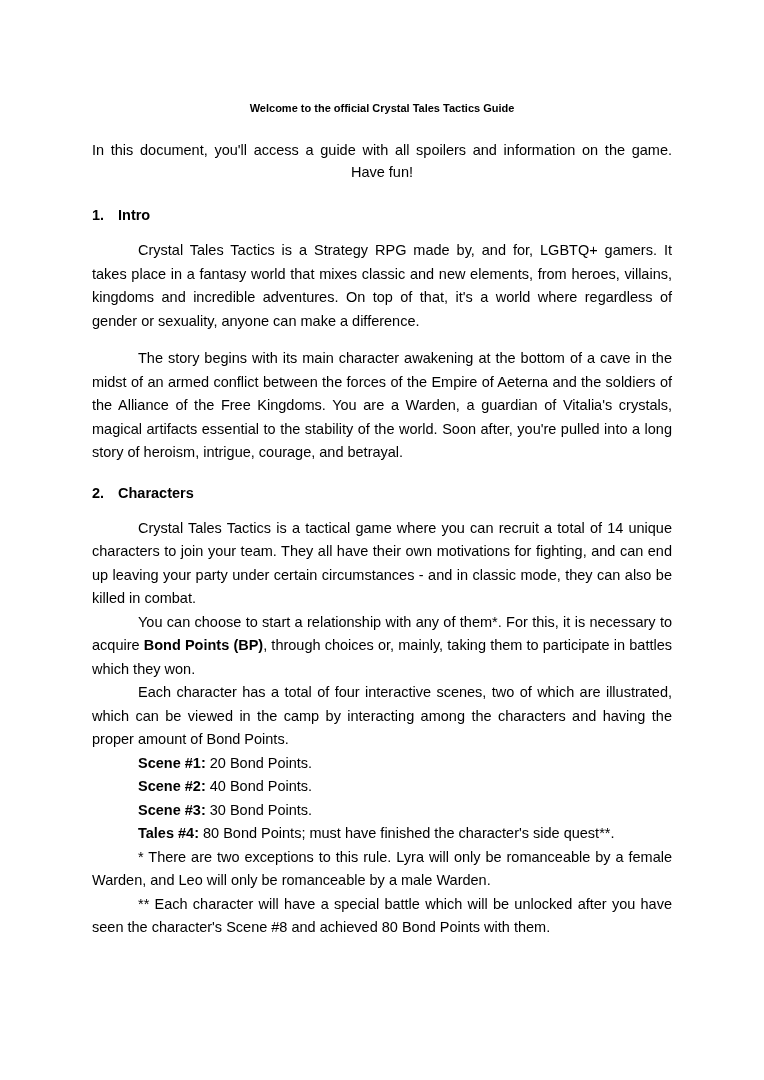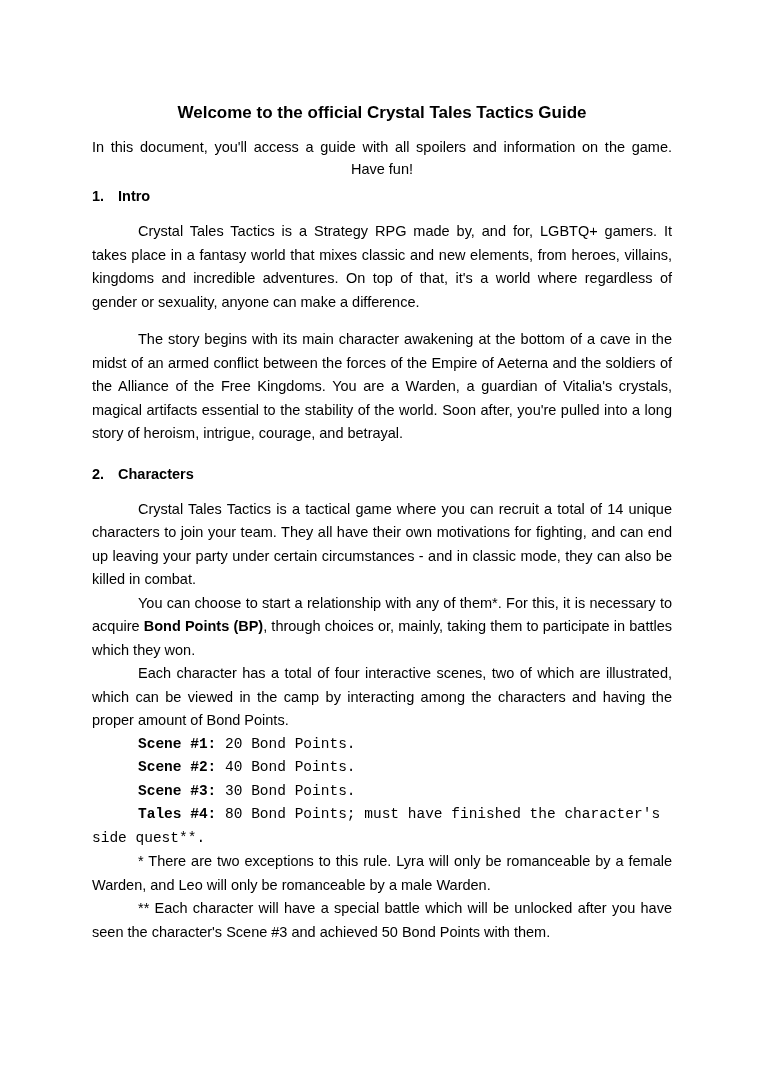--- a/index.html
+++ b/index.html
@@ -16,30 +16,30 @@
   }
   .page {
     width: 764px;
     height: 1080px;
     box-sizing: border-box;
     padding: 100px 92px 0 92px;
     position: relative;
   }
   .doc-title {
     text-align: center;
-    font-size: 17px;
+    font-size: 11px;
     font-weight: bold;
     line-height: 1.5;
-    margin: 0 0 10px 0;
+    margin: 0 0 22px 0;
   }
   .intro-para {
     font-size: 14.5px;
     line-height: 1.55;
     text-align: center;
-    margin: 0 0 8px 0;
+    margin: 0 0 24px 0;
   }
   .intro-para .line1 {
     display: block;
     text-align: justify;
     text-align-last: justify;
   }
   .section-heading {
     font-size: 14.5px;
     font-weight: bold;
     margin: 0 0 16px 0;
@@ -63,21 +63,20 @@
     margin-bottom: 0;
   }
   .body-para:last-child {
     margin-bottom: 0;
   }
   .scene-line {
     font-size: 14.5px;
     line-height: 1.62;
     text-indent: 46px;
     margin: 0;
-    font-family: Liberation Mono, monospace;
   }
   .gap-before {
   }
   b { font-weight: bold; }
   .section-block { margin-bottom: 20px; }
 </style>
 </head>
 <body>
 
 <div class="page">
@@ -120,16 +119,16 @@
     </p>
     <p class="scene-line">
       <b>Scene #3:</b><span> 30 Bond Points.</span>
     </p>
     <p class="scene-line">
       <b>Tales #4:</b><span> 80 Bond Points; must have finished the character's side quest**.</span>
     </p>
 
 
     <p class="body-para tight gap-before">* There are two exceptions to this rule. Lyra will only be romanceable by a female Warden, and Leo will only be romanceable by a male Warden.</p>
-    <p class="body-para tight">** Each character will have a special battle which will be unlocked after you have seen the character's Scene #3 and achieved 50 Bond Points with them.</p>
+    <p class="body-para tight">** Each character will have a special battle which will be unlocked after you have seen the character's Scene #8 and achieved 80 Bond Points with them.</p>
   </div>
 
 </div>
 
 </body></html>

